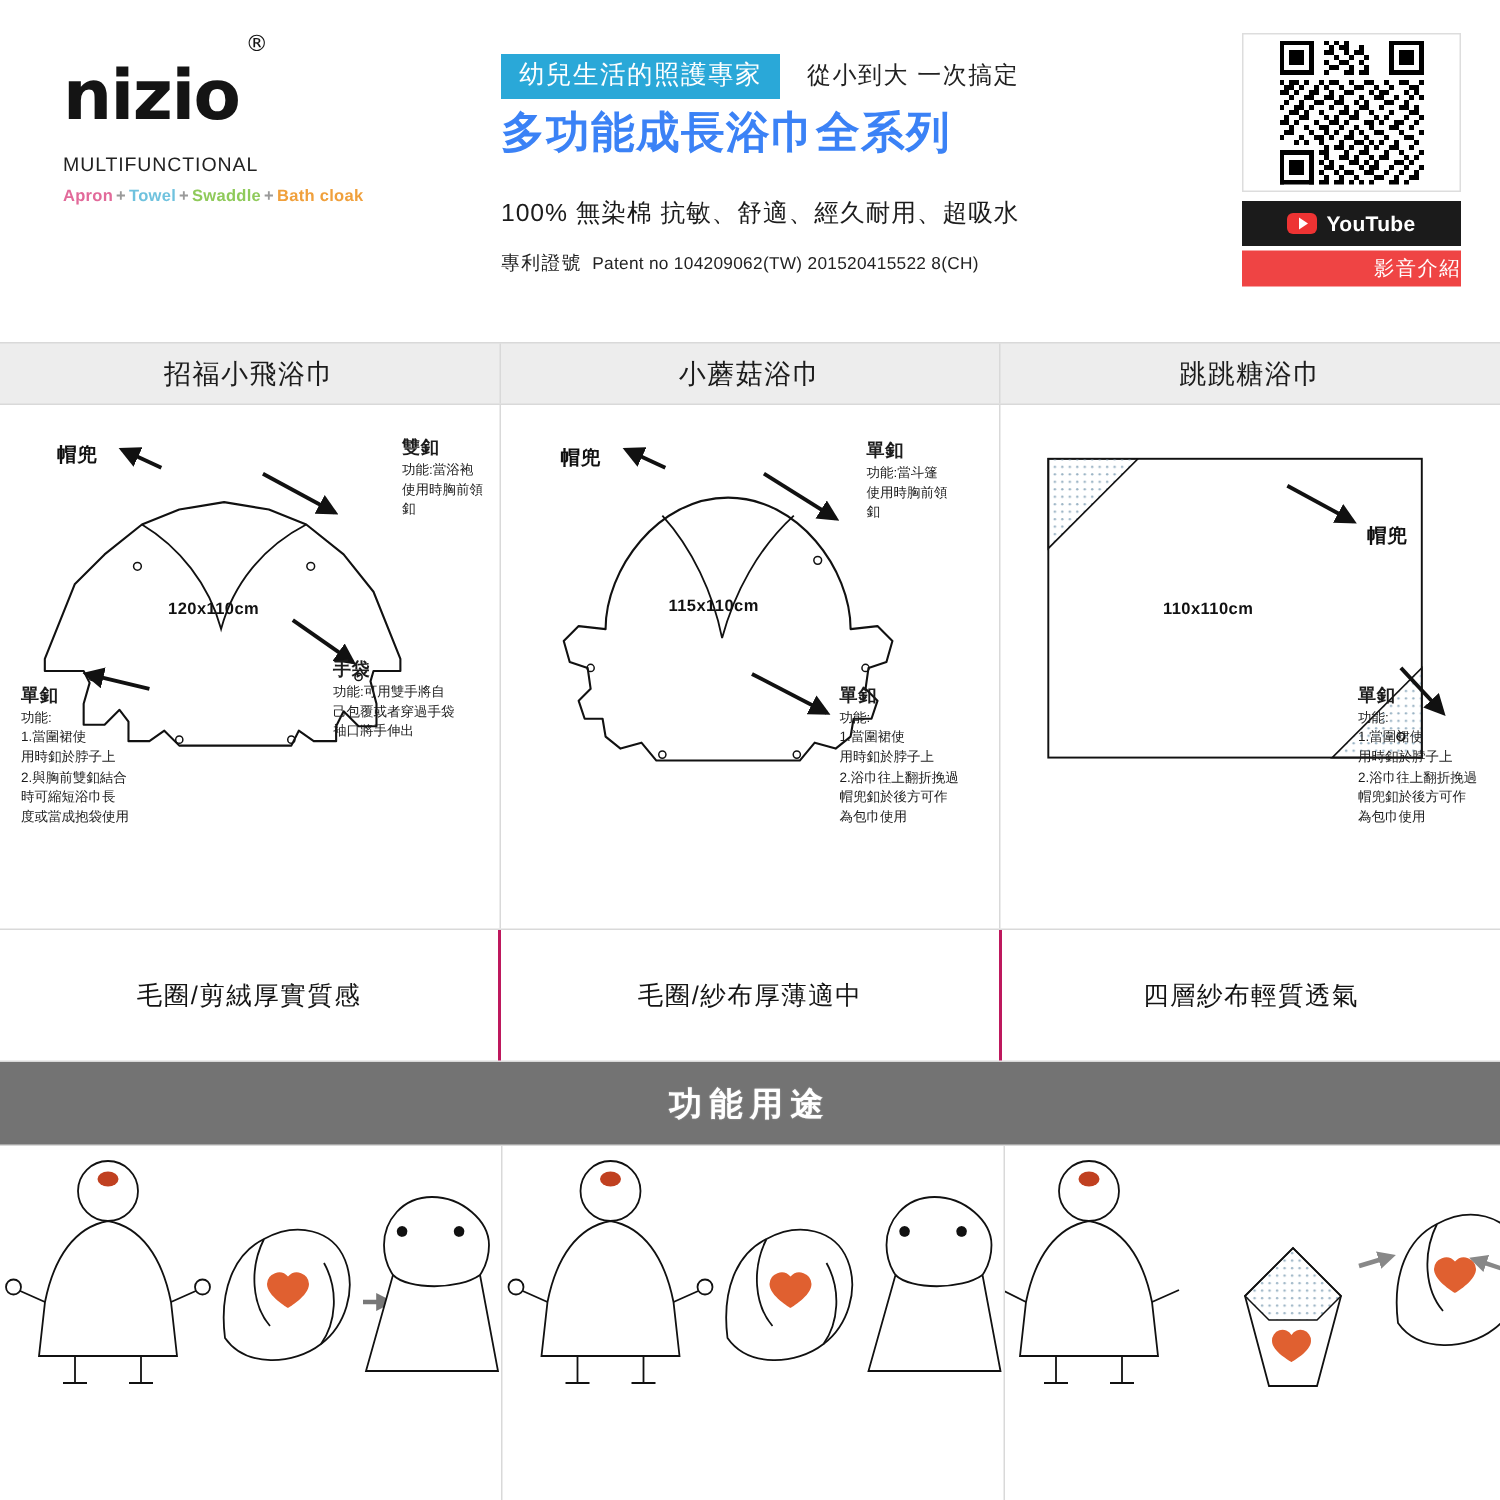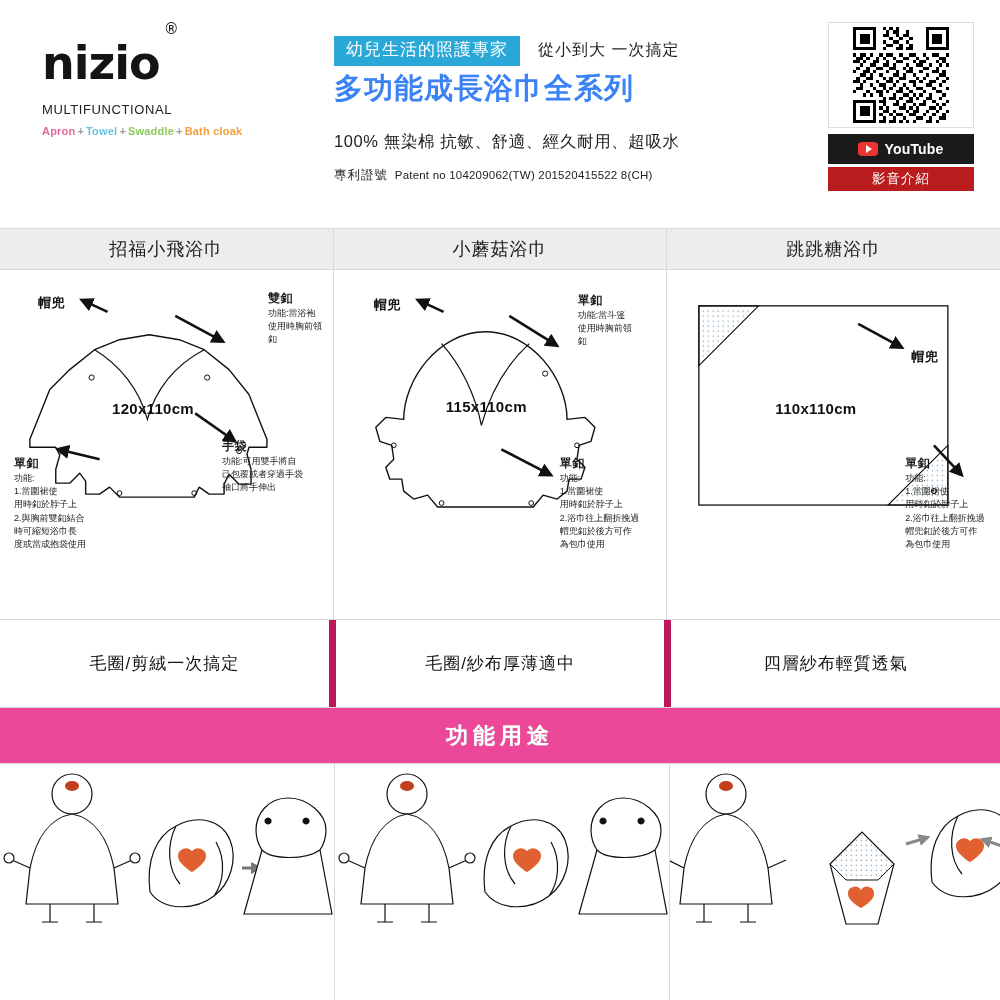--- a/index.html
+++ b/index.html
@@ -54,22 +54,22 @@
     margin-top: 6px; height: 30px; background: #1b1b1b; color: #fff;
     display: flex; align-items: center; justify-content: center; gap: 6px;
   }
   .yt-play {
     width: 20px; height: 14px; background: #e33; border-radius: 4px;
     display: inline-flex; align-items: center; justify-content: center;
   }
   .yt-play:after { content: ""; border-left: 6px solid #fff; border-top: 4px solid transparent; border-bottom: 4px solid transparent; margin-left:1px; }
   .yt-text { font-size: 14px; font-weight: 700; letter-spacing: .2px; }
   .red-bar {
-    margin-top: 3px; height: 24px; background: #b91c1c; color: #fff;
-    display: flex; align-items: center; justify-content: center;
+    margin-top: 3px; height: 24px; background: #ef4444; color: #fff;
+    display: flex; align-items: center; justify-content: flex-end;
     font-size: 13.5px; letter-spacing: 1px;
   }
 
   
   .cols-head {
     display: flex; height: 42px; border-top: 1px solid #d9d9d9; border-bottom: 1px solid #d9d9d9;
     background: #ededed;
   }
   .cols-head > div {
     flex: 1; display: flex; align-items: center; justify-content: center;
@@ -77,32 +77,32 @@
   }
   .cols-head > div + div { border-left: 1px solid #d9d9d9; }
 
   .cols-body { display: flex; height: 350px; border-bottom: 1px solid #d9d9d9; }
   .col { flex: 1; position: relative; }
   .col + .col { border-left: 1px solid #d9d9d9; }
   .diagram { position: absolute; inset: 0; }
   .note { position: absolute; font-size: 9px; line-height: 1.45; color: #1c1c1c; }
   .note b { font-weight: 700; font-size: 12px; letter-spacing: .5px; }
   .lbl { position: absolute; font-size: 13px; font-weight: 700; letter-spacing: .5px; color: #111; }
-  .dim { position: absolute; font-size: 15px; font-weight: 700; color: #111; letter-spacing: .3px; }
+  .dim { position: absolute; font-size: 11px; font-weight: 700; color: #111; letter-spacing: .3px; }
 
   .cols-foot { display: flex; height: 88px; border-bottom: 1px solid #d9d9d9; }
   .cols-foot > div {
     flex: 1; display: flex; flex-direction: row; align-items: center; justify-content: center;
     font-size: 17px; letter-spacing: 1px; line-height: 1.5; color: #141414;
   }
-  .cols-foot > div + div { border-left: 7px solid #be185d; }
+  .cols-foot > div + div { border-left: 2px solid #be185d; }
 
   
   .band {
-    height: 56px; background: #ec4899; display: flex; align-items: center; justify-content: center;
+    height: 56px; background: #737373; display: flex; align-items: center; justify-content: center;
     border-bottom: 1px solid #d9d9d9;
   }
   .band-text { font-size: 22px; color: #ffffff; letter-spacing: 5px; font-weight: 700; text-shadow: 0 0 1px #bbb; }
 
   .usage { display: flex; height: 300px; }
   .usage-col { flex: 1; position: relative; display: flex; flex-direction: column; }
   .usage-col + .usage-col { border-left: 1px solid #d9d9d9; }
   .usage-art { flex: 1; position: relative; }
 
   svg { display: block; }
@@ -484,21 +484,21 @@
 2.浴巾往上翻折挽過
 帽兜釦於後方可作
 為包巾使用</span>
       </div>
     </div>
   </div>
 
   <div class="cols-foot">
     <div>
       <span>毛圈/剪絨</span>
-      <span>一次搞定</span>
+      <span>厚實質感</span>
     </div>
     <div>
       <span>毛圈/紗布</span>
       <span>厚薄適中</span>
     </div>
     <div>
       <span>四層紗布</span>
       <span>輕質透氣</span>
     </div>
   </div>

